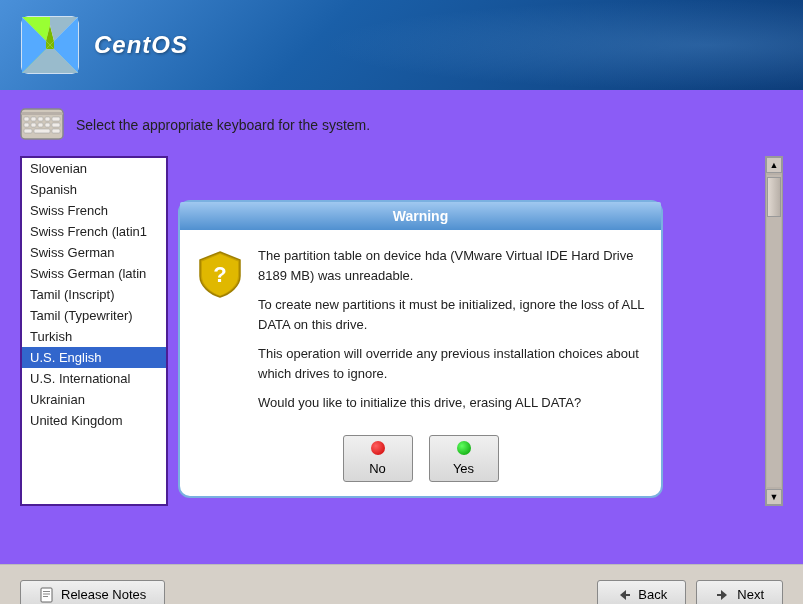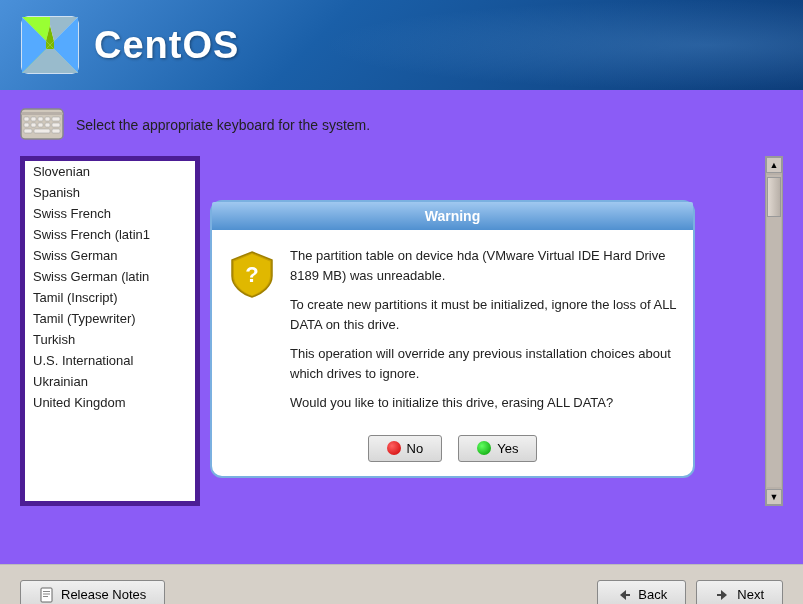--- a/index.html
+++ b/index.html
@@ -36,25 +36,26 @@
       display: flex;
       align-items: center;
       gap: 14px;
       z-index: 1;
     }
     .logo-icon {
       width: 60px;
       height: 60px;
     }
     .logo-text {
-      font-size: 38px;
+      font-size: 24px;
       font-weight: bold;
       color: white;
       text-shadow: 1px 1px 3px rgba(0,0,0,0.4);
       letter-spacing: 1px;
+      font-style: italic;
     }
 
     
     .main {
       background: #8b5cf6;
       padding: 18px 20px 0 20px;
       height: 474px;
       display: flex;
       flex-direction: column;
     }
@@ -76,24 +77,24 @@
     }
 
     .content-row {
       display: flex;
       gap: 0;
       flex: 1;
     }
 
     
     .list-panel {
-      width: 180px;
+      width: 148px;
       height: 350px;
       background: white;
-      border: 5px solid #4c1d95;
+      border: 2px solid #4c1d95;
       overflow-y: scroll;
       flex-shrink: 0;
     }
     .list-panel::-webkit-scrollbar { display: none; }
     .list-item {
       padding: 3px 8px;
       cursor: pointer;
       color: #222;
       font-size: 13px;
       white-space: nowrap;
@@ -159,20 +160,21 @@
       align-items: center;
       gap: 6px;
       padding: 5px 18px;
       font-size: 13px;
       border: 1px solid #888;
       border-radius: 3px;
       background: linear-gradient(to bottom, #f0f0f0, #d8d8d8);
       cursor: pointer;
       min-width: 70px;
       justify-content: center;
+      flex-direction: column;
     }
     .btn-dot {
       width: 14px;
       height: 14px;
       border-radius: 50%;
       display: inline-block;
     }
     .btn-dot-red { background: radial-gradient(circle at 35% 35%, #ff6060, #cc0000); }
     .btn-dot-green { background: radial-gradient(circle at 35% 35%, #60ff60, #009900); }
 
@@ -305,20 +307,21 @@
 
     <div class="list-item">Slovenian</div>
         <div class="list-item">Spanish</div>
         <div class="list-item">Swiss French</div>
         <div class="list-item">Swiss French (latin1</div>
         <div class="list-item">Swiss German</div>
         <div class="list-item">Swiss German (latin</div>
         <div class="list-item">Tamil (Inscript)</div>
         <div class="list-item">Tamil (Typewriter)</div>
         <div class="list-item">Turkish</div>
+        <div class="list-item selected">U.S. English</div>
         <div class="list-item">U.S. International</div>
         <div class="list-item">Ukrainian</div>
         <div class="list-item">United Kingdom</div>
       </div>
 
     <div class="right-panel">
       <div class="warning-dialog">
         <div class="warning-title-bar">Warning</div>
         <div class="warning-body">
 

